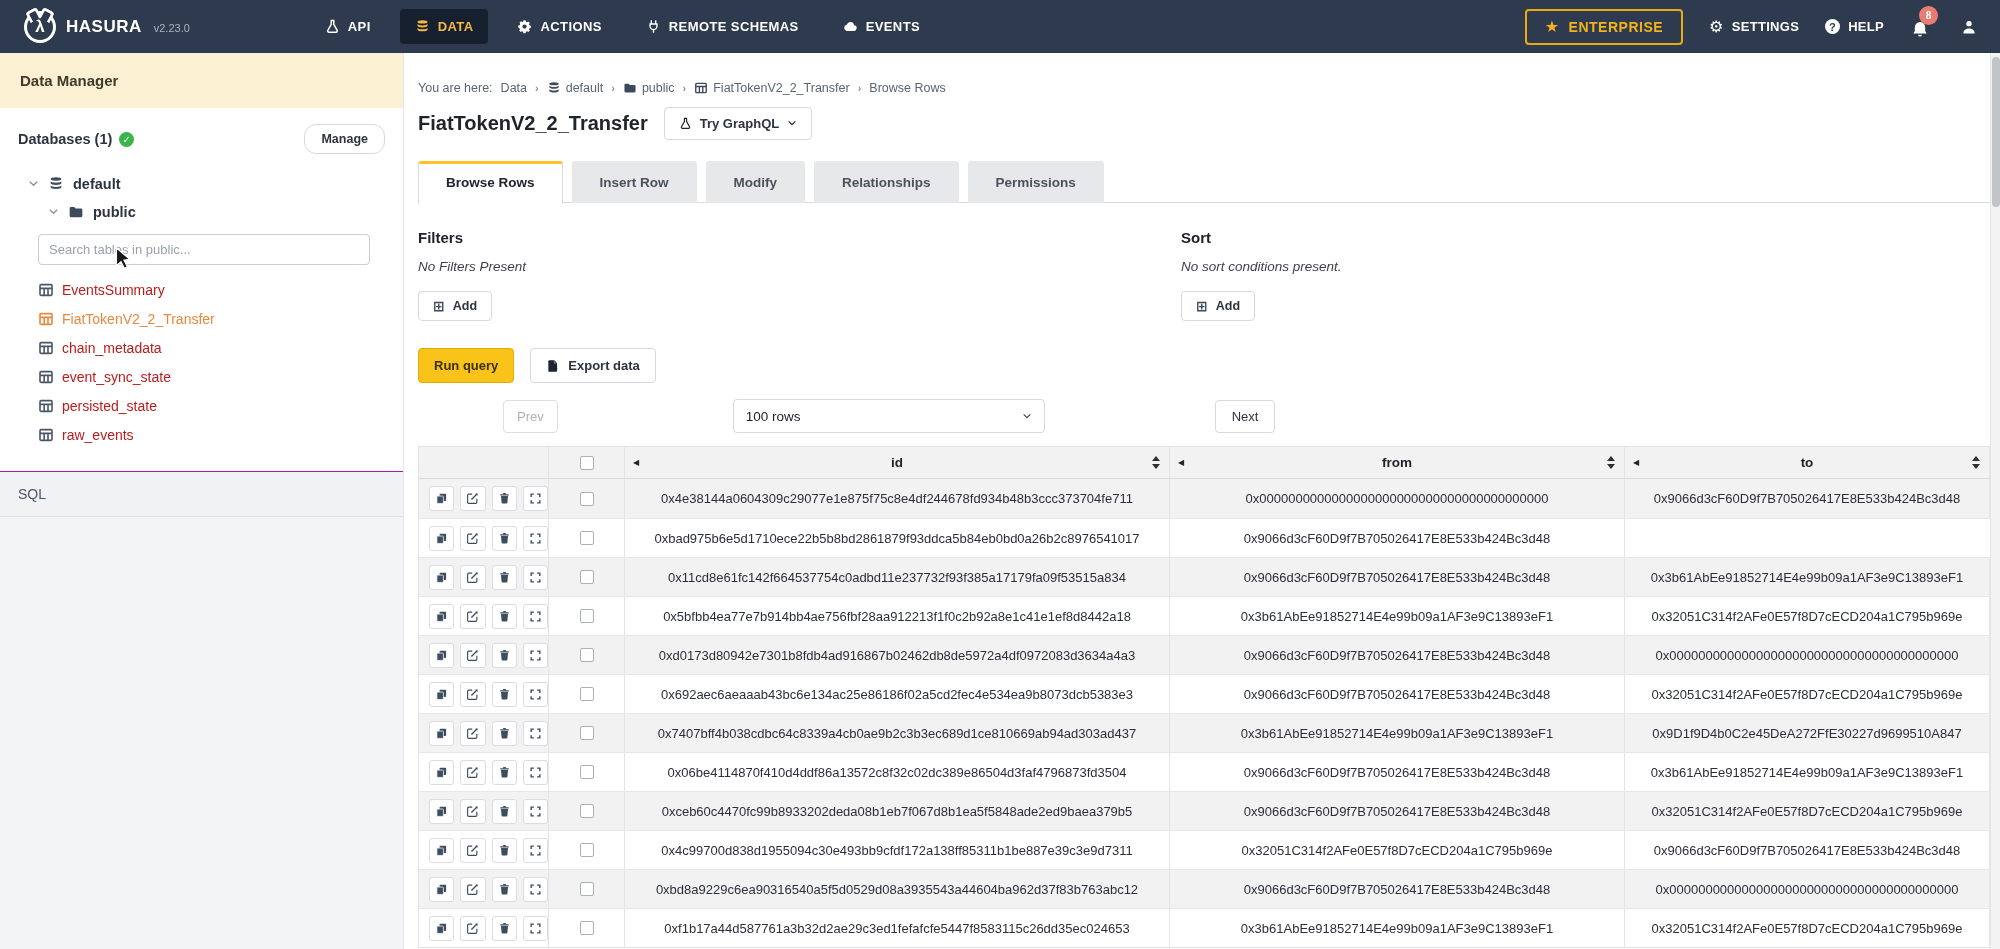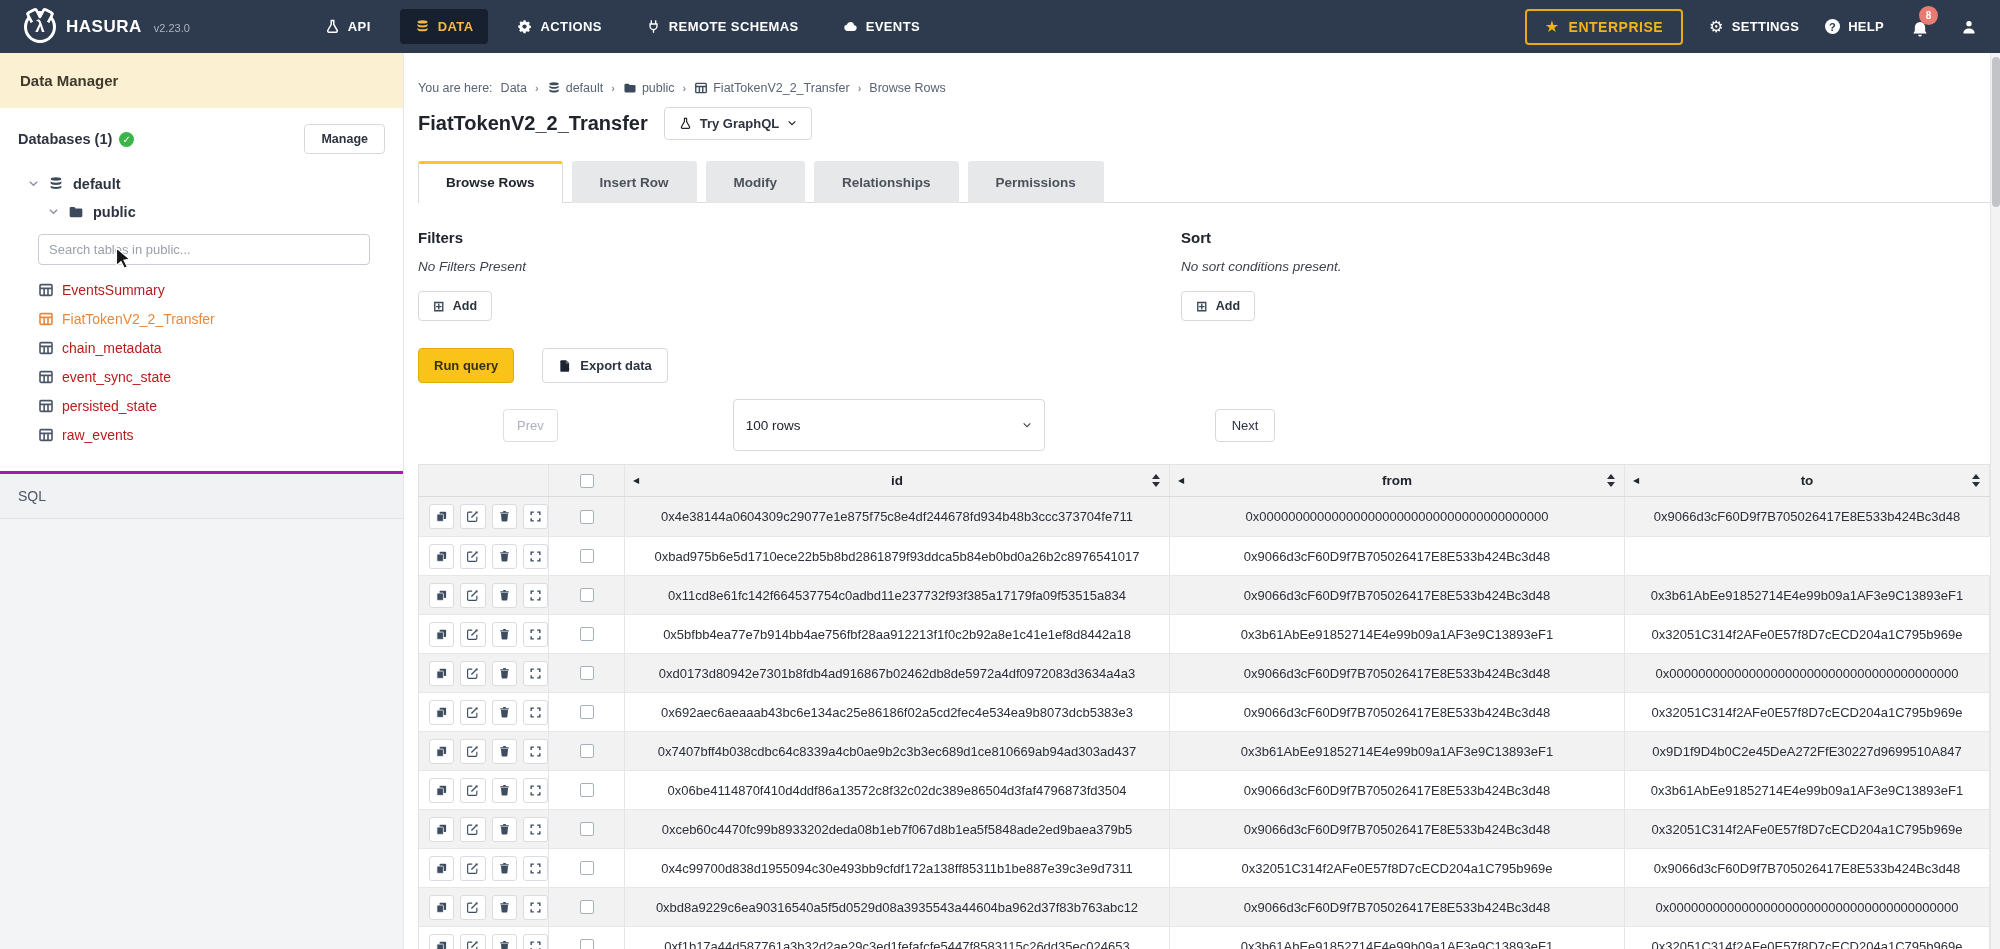--- a/index.html
+++ b/index.html
@@ -35,36 +35,36 @@
   .shell { display:flex; height:896px; }
   .sidebar { width:404px; background:#fff; border-right:1px solid #e4e6ea; display:flex; flex-direction:column; flex-shrink:0; }
   .main { flex:1; overflow:hidden; position:relative; padding-right:10px; }
 
   
   .dm-header { background:#fcf0d2; padding:19px 20px; font-size:15px; font-weight:bold; color:#3f3a2c; }
   .sb-body { padding:16px 18px 0 18px; }
   .db-row { display:flex; align-items:center; }
   .db-label { font-size:14.5px; font-weight:bold; color:#2d3340; display:flex; align-items:center; gap:7px; }
   .ok-dot { width:15px; height:15px; background:#3bb54a; border-radius:50%; color:#fff; font-size:10px; display:flex; align-items:center; justify-content:center; font-weight:bold; }
-  .manage-btn { margin-left:auto; background:#fff; border:1px solid #d6d9de; border-radius:4px; font-size:12.5px; font-weight:bold; color:#2d3340; padding:7px 16px; cursor:pointer; }
+  .manage-btn { margin-left:auto; background:#fff; border:1px solid #d6d9de; border-radius:12px; font-size:12.5px; font-weight:bold; color:#2d3340; padding:7px 16px; cursor:pointer; }
   .tree { margin-top:16px; }
   .tree-row { display:flex; align-items:center; gap:9px; padding:6px 0; font-size:14.5px; font-weight:bold; color:#2d3340; cursor:pointer; }
   .tree-row .chev-down { color:#8a93a1; }
   .indent-1 { padding-left:10px; }
   .indent-2 { padding-left:30px; }
   .chev-down svg { width:11px; height:11px; }
   .tree-icon { display:flex; width:16px; height:16px; color:#3d4a5c; }
   .search-box { margin:8px 0 10px 20px; width:332px; height:31px; border:1px solid #c9cdd4; border-radius:4px; background:#fff; font-size:13px; color:#2d3340; padding:0 10px; font-family:inherit; }
   .search-box::placeholder { color:#9aa1ab; }
   .tbl-list { margin-left:20px; }
   .tbl-item { display:flex; align-items:center; gap:8px; padding:6.5px 0; font-size:14px; color:#b91c1c; cursor:pointer; }
   .tbl-item .tree-icon { color:#4a5568; }
   .tbl-item.active { color:#e8883c; }
   .tbl-item.active .tree-icon { color:#e8883c; }
-  .sb-lower { margin-top:22px; border-top:3px solid #a21caf; background:#f3f4f6; flex:1; }
+  .sb-lower { margin-top:22px; border-top:1px solid #a21caf; background:#f3f4f6; flex:1; }
   .sql-row { padding:14px 18px; font-size:14px; color:#4a5568; border-bottom:1px solid #e0e2e6; background:#f1f2f4; cursor:pointer; }
 
   
   .crumbs { margin:28px 0 0 14px; font-size:12.5px; color:#5a6474; display:flex; align-items:center; gap:8px; }
   .crumb-sep { color:#8a93a1; font-weight:bold; font-size:11px; }
   .crumb-item { display:flex; align-items:center; gap:5px; }
   .crumb-item .tree-icon { width:14px; height:14px; }
   .title-row { margin:12px 0 0 14px; display:flex; align-items:center; gap:16px; }
   .page-title { font-size:20px; font-weight:bold; color:#20242c; }
   .trygql-btn { display:flex; align-items:center; gap:8px; background:#fff; border:1px solid #d6d9de; border-radius:4px; padding:8px 14px; font-size:13px; font-weight:bold; color:#2d3340; cursor:pointer; }
@@ -75,28 +75,28 @@
   .tab { padding:13px 27px; background:#e7e8ea; border-radius:3px 3px 0 0; font-size:13.5px; font-weight:bold; color:#4c525c; cursor:pointer; position:relative; top:1px; border:1px solid transparent; border-bottom:none; }
   .tab.active { background:#fff; border-color:#d9dbdf; border-top:3px solid #fdc32d; color:#20242c; padding-top:11px; }
 
   .fs-wrap { display:flex; margin:26px 0 0 14px; }
   .fs-col-l { width:763px; }
   .fs-title { font-size:15px; font-weight:bold; color:#20242c; }
   .fs-empty { margin-top:13px; font-size:13.5px; font-style:italic; color:#3c424d; }
   .add-btn { margin-top:17px; display:inline-flex; align-items:center; gap:8px; background:#fff; border:1px solid #d6d9de; border-radius:4px; padding:7px 14px; font-size:12.5px; font-weight:bold; color:#2d3340; cursor:pointer; }
   .plus-glyph { font-size:14px; line-height:1; color:#3d4a5c; }
 
-  .run-row { margin:27px 0 0 14px; display:flex; align-items:flex-start; gap:28px; }
+  .run-row { margin:27px 0 0 14px; display:flex; align-items:flex-start; gap:16px; }
   .run-btn { background:#fac319; border:1px solid #e3ac00; border-radius:4px; padding:9px 15px; font-size:13px; font-weight:bold; color:#3a2f10; cursor:pointer; }
   .export-btn { display:flex; align-items:center; gap:8px; background:#fff; border:1px solid #d6d9de; border-radius:4px; padding:9px 15px; font-size:13px; font-weight:bold; color:#2d3340; cursor:pointer; }
   .export-btn .icon { width:14px; height:14px; display:flex; color:#1d2430; }
 
   .pag-row { margin:16px 0 0 14px; display:flex; align-items:center; }
   .prev-btn { margin-left:85px; background:#fff; border:1px solid #dcdfe3; border-radius:4px; padding:8px 13px; font-size:13px; color:#adb2ba; cursor:pointer; }
-  .rows-select { margin-left:175px; width:312px; height:52px; background:#fff; border:1px solid #d6d9de; border-radius:4px; display:flex; align-items:center; padding:0 12px; font-size:13.5px; color:#20242c; cursor:pointer; }
+  .rows-select { margin-left:175px; width:312px; height:34px; background:#fff; border:1px solid #d6d9de; border-radius:4px; display:flex; align-items:center; padding:0 12px; font-size:13.5px; color:#20242c; cursor:pointer; }
   .rows-select .chev-sm { margin-left:auto; color:#444; display:flex; }
   .next-btn { margin-left:170px; background:#fff; border:1px solid #d6d9de; border-radius:4px; padding:8px 16px; font-size:13px; color:#2d3340; cursor:pointer; }
 
   
   .grid { margin:13px 0 0 14px; border:1px solid #e0e2e6; border-right:none; }
   .g-row { display:flex; height:39px; background:#fff; }
   .g-row:nth-child(odd) { background:#f2f2f3; }
   .g-head { height:32px; background:#efefef; border-bottom:1px solid #d8dadd; }
   .g-cell { display:flex; align-items:center; justify-content:center; border-right:1px solid #e3e5e8; font-size:13px; color:#2a2f38; overflow:hidden; white-space:nowrap; position:relative; }
   .g-head .g-cell { font-weight:bold; font-size:13.5px; color:#20242c; }

